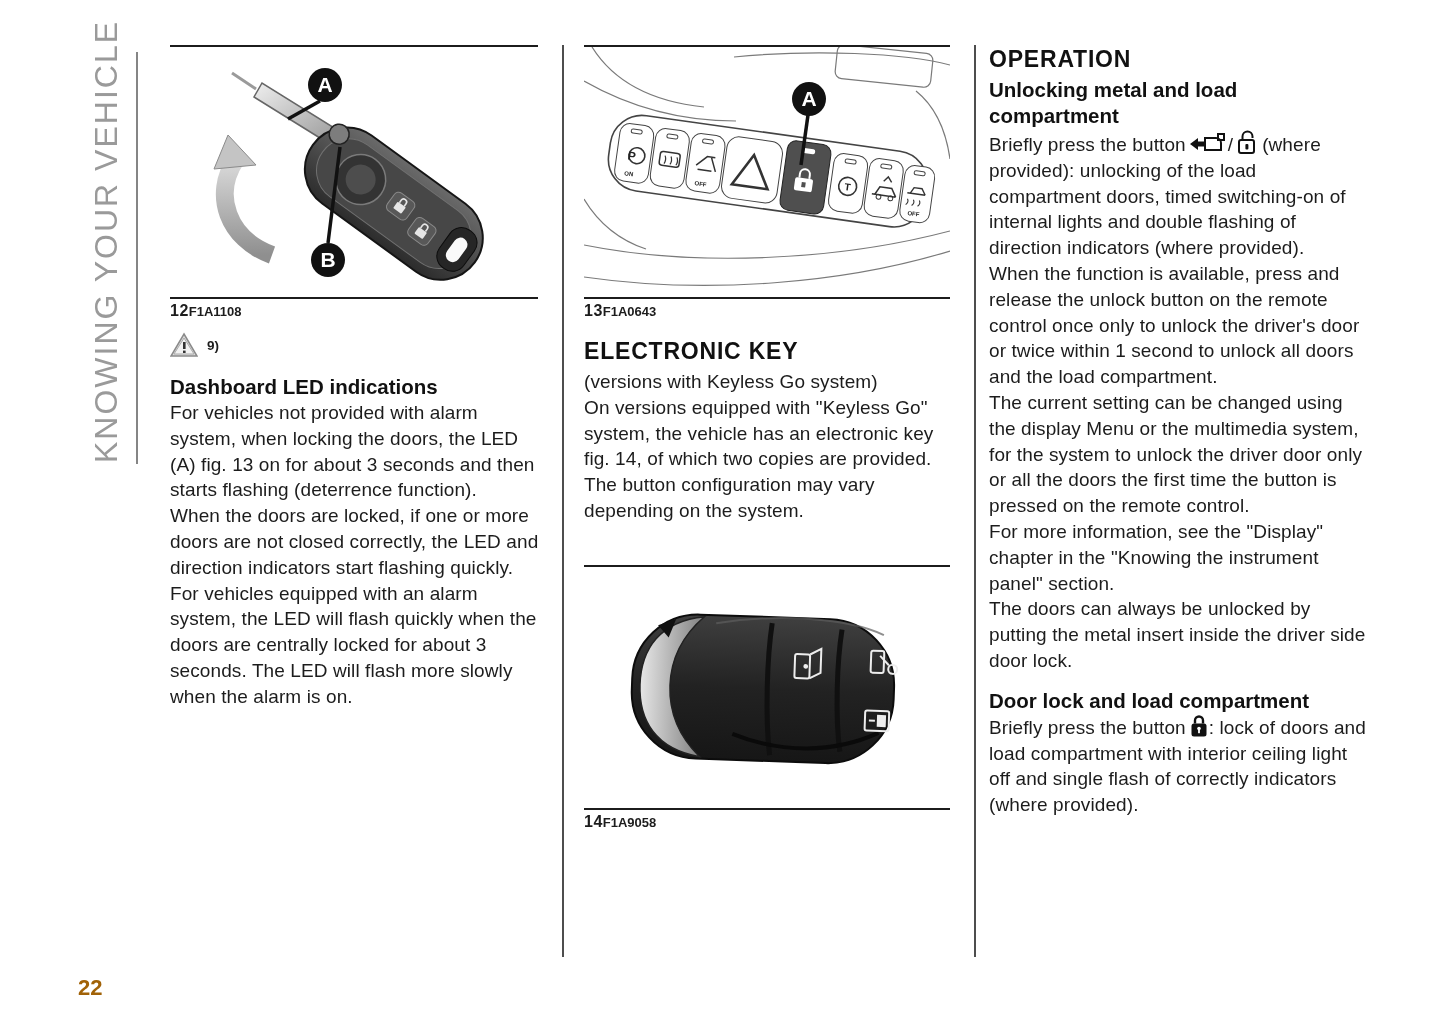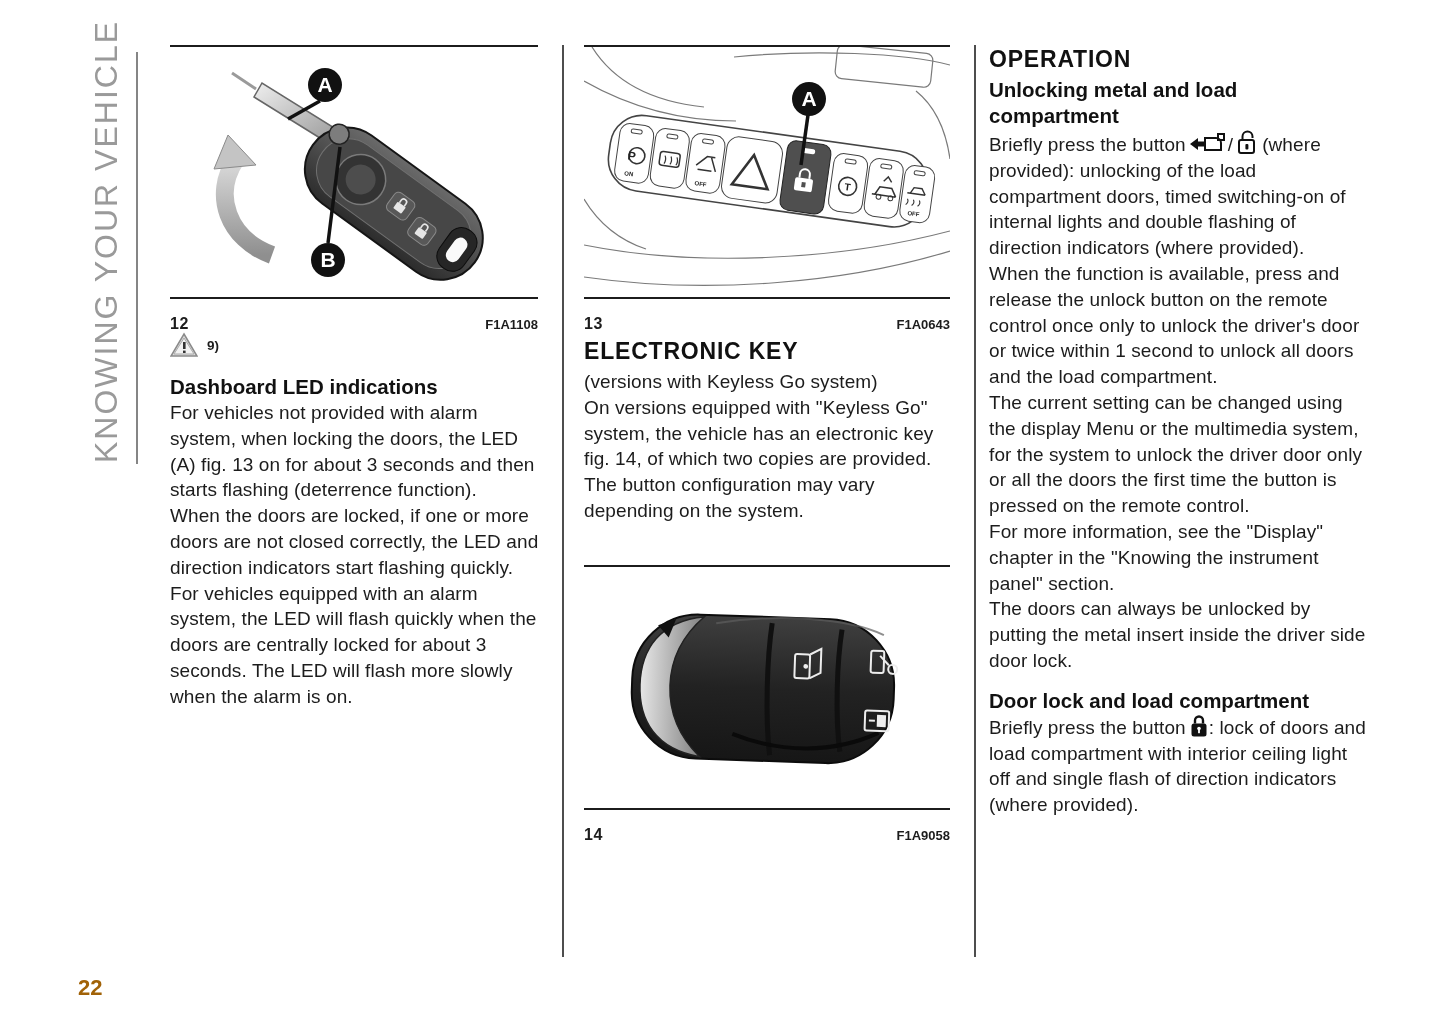--- a/index.html
+++ b/index.html
@@ -17,22 +17,22 @@
   
   .vdiv{position:absolute;top:45px;height:912px;width:2px;background:#4d4d4d;}
   .vdiv1{left:562px;} .vdiv2{left:974px;}
   
   .figure{position:absolute;border-top:2.5px solid #1c1c1c;}
   .fig12{left:170px;top:45px;width:368px;}
   .fig13{left:584px;top:45px;width:366px;}
   .fig14{left:584px;top:565px;width:366px;}
   .fig-img{display:block;}
   .fig-caption{
-    border-top:2px solid #1c1c1c;display:flex;justify-content:space-between;
-    align-items:baseline;padding-top:16px;
+    border-top:2px solid #1c1c1c;display:flex;
+    align-items:baseline;padding-top:3px;
   }
   .fig-num{font-weight:bold;font-size:16px;letter-spacing:.5px;}
   .fig-code{font-weight:bold;font-size:13px;}
   
   .col{position:absolute;}
   .col1{left:170px;top:330px;width:374px;}
   .col2{left:584px;top:338px;width:370px;}
   .col3{left:953px;top:46px;width:380px;margin-left:36px;}
   p.body{margin:0;font-size:19px;line-height:25.8px;letter-spacing:.1px;}
   .h-caps{margin:0 0 4px 0;font-size:23px;font-weight:bold;letter-spacing:.8px;color:#111;}
@@ -261,16 +261,16 @@
   <p class="body">When the function is available, press and release the unlock button on the remote control once only to unlock the driver's door or twice within 1 second to unlock all doors and the load compartment.</p>
   <p class="body">The current setting can be changed using the display Menu or the multimedia system, for the system to unlock the driver door only or all the doors the first time the button is pressed on the remote control.</p>
   <p class="body">For more information, see the "Display" chapter in the "Knowing the instrument panel" section.</p>
   <p class="body">The doors can always be unlocked by putting the metal insert inside the driver side door lock.</p>
   <h3 class="h-sub mt">Door lock and load compartment</h3>
   <p class="body"><span>Briefly press the button</span><svg class="inline-ico tight" width="18" height="24" viewBox="0 0 18 24">
         <rect x="1.5" y="9.5" width="15" height="13" rx="2.5" fill="#111"></rect>
         <path d="M5 9.5 V6.5 a4 4 0 0 1 8 0 V9.5" fill="none" stroke="#111" stroke-width="2.4"></path>
         <circle cx="9" cy="14.5" r="1.8" fill="#fff"></circle>
         <rect x="8.1" y="15.2" width="1.8" height="4" fill="#fff"></rect>
-      </svg><span>: lock of doors and load compartment with interior ceiling light off and single flash of direction indicators (where provided).</span></p>
+      </svg><span>: lock of doors and load compartment with interior ceiling light off and single flash of correctly indicators (where provided).</span></p>
 </div>
 
 <div class="page-num">22</div>
 
 </body></html>

